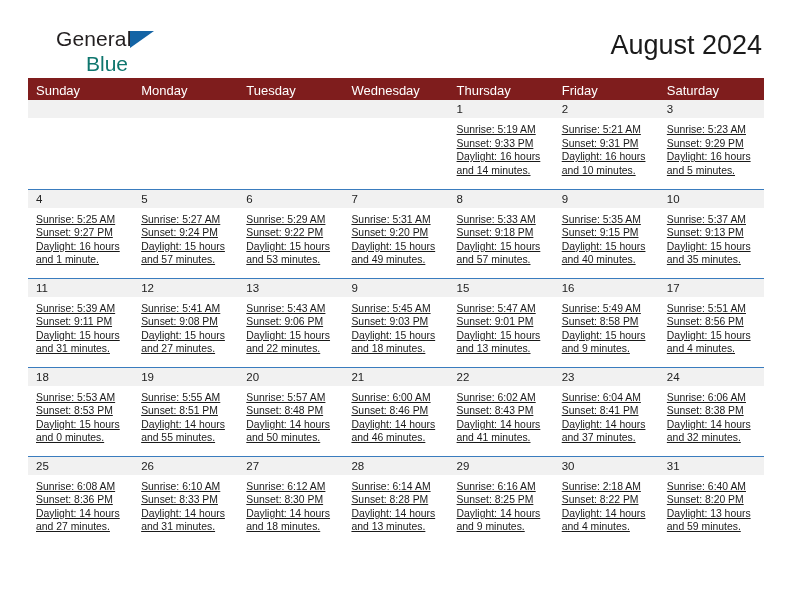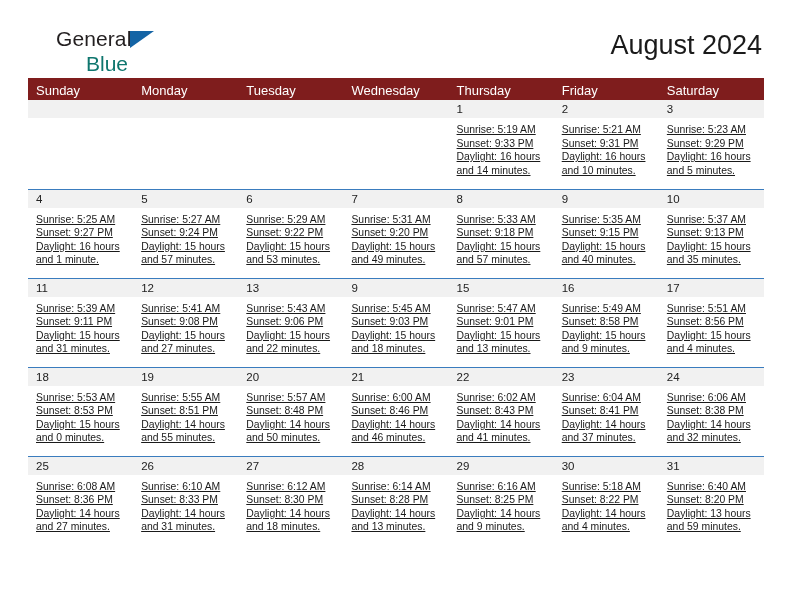--- a/index.html
+++ b/index.html
@@ -469,21 +469,21 @@
             <div class="info">
               <div>Sunrise: 6:16 AM</div>
               <div>Sunset: 8:25 PM</div>
               <div>Daylight: 14 hours</div>
               <div>and 9 minutes.</div>
             </div>
           </td>
           <td>
             <div class="daynum">30</div>
             <div class="info">
-              <div>Sunrise: 5:18 AM</div>
+              <div>Sunrise: 2:18 AM</div>
               <div>Sunset: 8:22 PM</div>
               <div>Daylight: 14 hours</div>
               <div>and 4 minutes.</div>
             </div>
           </td>
           <td>
             <div class="daynum">31</div>
             <div class="info">
               <div>Sunrise: 6:40 AM</div>
               <div>Sunset: 8:20 PM</div>

